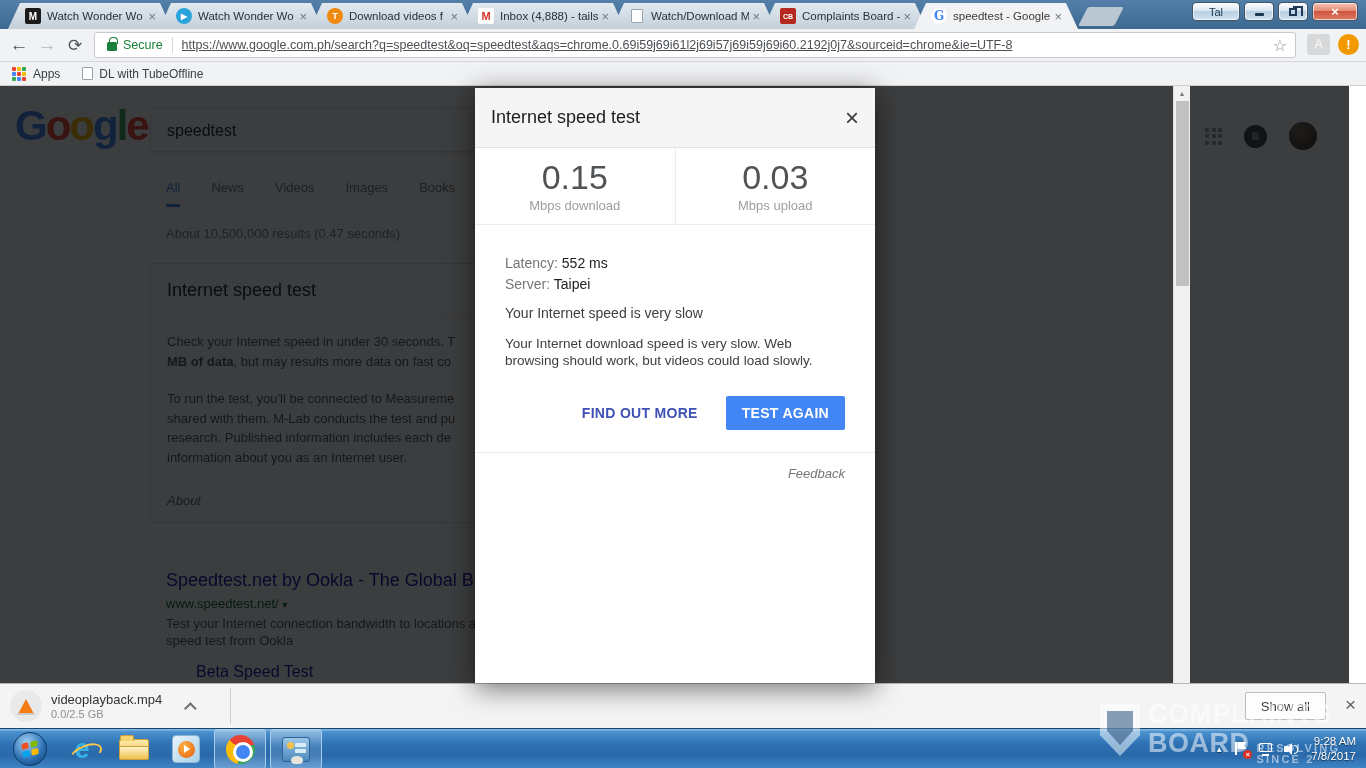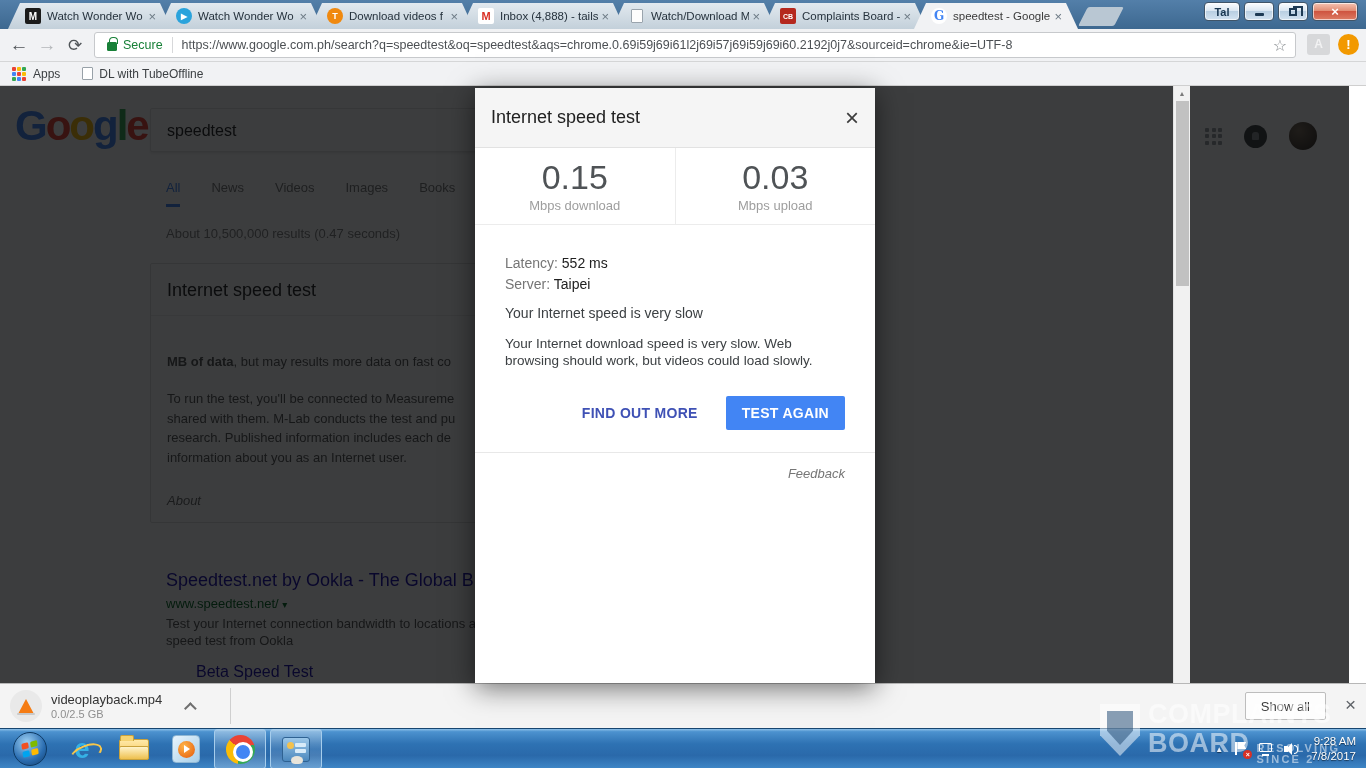--- a/index.html
+++ b/index.html
@@ -30,21 +30,21 @@
   .fav-g    { background:#fff; border-radius:50%; color:#4285f4; font-size:12px;
     font-weight:bold; font-family:"DejaVu Serif", serif; }
   .newtab { width:36px; height:19px; margin:0 0 3px 18px; transform:skewX(-27deg);
     background:#b9c7d3; border-radius:2px; cursor:pointer; }
   .caption-btns { position:absolute; right:8px; top:2px; display:flex; gap:4px; }
   .cbtn { height:19px; border:1px solid #3f5468; border-radius:4px;
     background:linear-gradient(180deg,#fbfdff 0%,#dbe7f2 45%,#b9cfe2 50%,#d3e3f1 100%);
     box-shadow:inset 0 0 0 1px rgba(255,255,255,.65);
     display:flex; align-items:center; justify-content:center;
     font-size:11px; color:#17354f; cursor:pointer; }
-  .cbtn.tal { width:36px; font-weight:bold; }
+  .cbtn.tal { width:48px; font-weight:normal; }
   .cbtn.min { width:30px; } .cbtn.max { width:30px; }
   .cbtn.cls { width:46px;
     background:linear-gradient(180deg,#f7c3b2 0%,#e28d74 45%,#cf5540 50%,#dd7c64 100%);
     color:#fff; font-weight:bold; font-size:13px; }
   .minbar { width:9px; height:3px; background:#1d3a54; border-radius:1px; margin-top:6px; }
   .maxsq { width:8px; height:8px; border:2px solid #1d3a54; position:relative; background:transparent; }
   .maxsq::before { content:""; position:absolute; left:2px; top:-4px; width:8px; height:8px;
     border:2px solid #1d3a54; border-bottom:none; border-left:none; }
 
   
@@ -53,21 +53,21 @@
   .navic { position:absolute; top:3px; font-size:19px; color:#4f5457; width:26px; height:26px;
     display:flex; align-items:center; justify-content:center; cursor:pointer; }
   .nav-back { left:6px; } .nav-fwd { left:34px; color:#b3b6b9; } .nav-reload { left:62px; font-size:17px; }
   .omnibox { position:absolute; left:94px; right:70px; top:3px; height:26px; background:#fff;
     border:1px solid #c7c9cc; border-radius:3px; display:flex; align-items:center; padding:0 8px; cursor:text; }
   .lockic { width:10px; height:9px; background:#188038; border-radius:1.5px; position:relative; margin:3px 6px 0 4px; }
   .lockic::before { content:""; position:absolute; left:1.5px; top:-5px; width:7px; height:6px;
     border:1.8px solid #188038; border-bottom:none; border-radius:4px 4px 0 0; }
   .secure-label { color:#188038; font-size:12.5px; margin-right:9px; }
   .omnisep { width:1px; height:16px; background:#d7d8da; margin-right:9px; }
-  .urltext { flex:1; font-size:12.5px; color:#4c5054; white-space:nowrap; overflow:hidden; }
+  .urltext { flex:1; font-size:12.5px; color:#4c5054; white-space:nowrap; overflow:hidden;text-decoration:underline; }
   .staric { font-size:16px; color:#84898d; margin-left:6px; cursor:pointer; }
   .extic { position:absolute; right:36px; top:5px; width:23px; height:21px; border-radius:3px;
     background:#d7d8da; color:#f2f2f3; font-size:12px; font-weight:bold; text-align:center;
     line-height:21px; cursor:pointer; }
   .menuic { position:absolute; right:7px; top:5px; width:21px; height:21px; border-radius:50%;
     background:#f29900; color:#fff; font-weight:bold; font-size:13px; text-align:center;
     line-height:21px; cursor:pointer; }
 
   
   .bookmarks { position:absolute; left:0; top:62px; width:1366px; height:24px;
@@ -336,21 +336,21 @@
         <span class="gtab active">All</span>
         <span class="gtab">News</span>
         <span class="gtab">Videos</span>
         <span class="gtab">Images</span>
         <span class="gtab">Books</span>
       </div>
       <div class="gstats">About 10,500,000 results (0.47 seconds)</div>
       <div class="gcard">
         <h3>Internet speed test</h3>
         <hr class="chr">
-        <p><br>
+        <p><span>Check your Internet speed in under 30 seconds. T</span><br>
           <b>MB of data</b><span>, but may results more data on fast co</span></p>
         <p><span>To run the test, you'll be connected to Measureme</span><br>
           <span>shared with them. M-Lab conducts the test and pu</span><br>
           <span>research. Published information includes each de</span><br>
           <span>information about you as an Internet user.</span></p>
         <div class="about">About</div>
       </div>
       <div class="gresult">
         <div class="gres-title">Speedtest.net by Ookla - The Global B</div>
         <div class="gres-url"><span>www.speedtest.net/</span> <span class="drop">▾</span></div>

